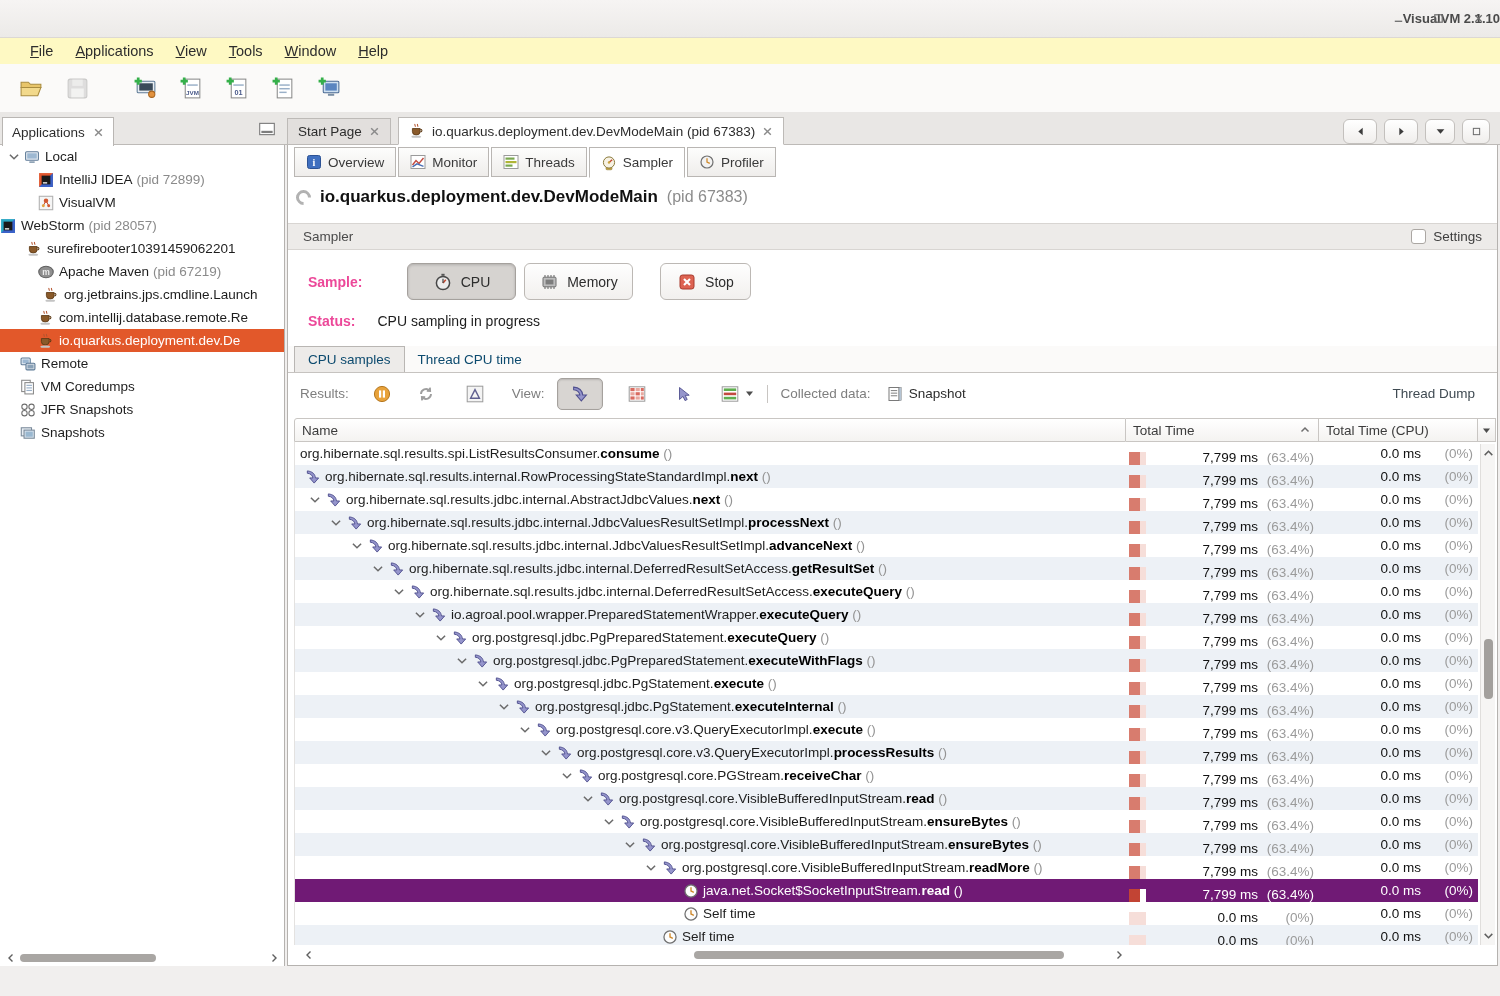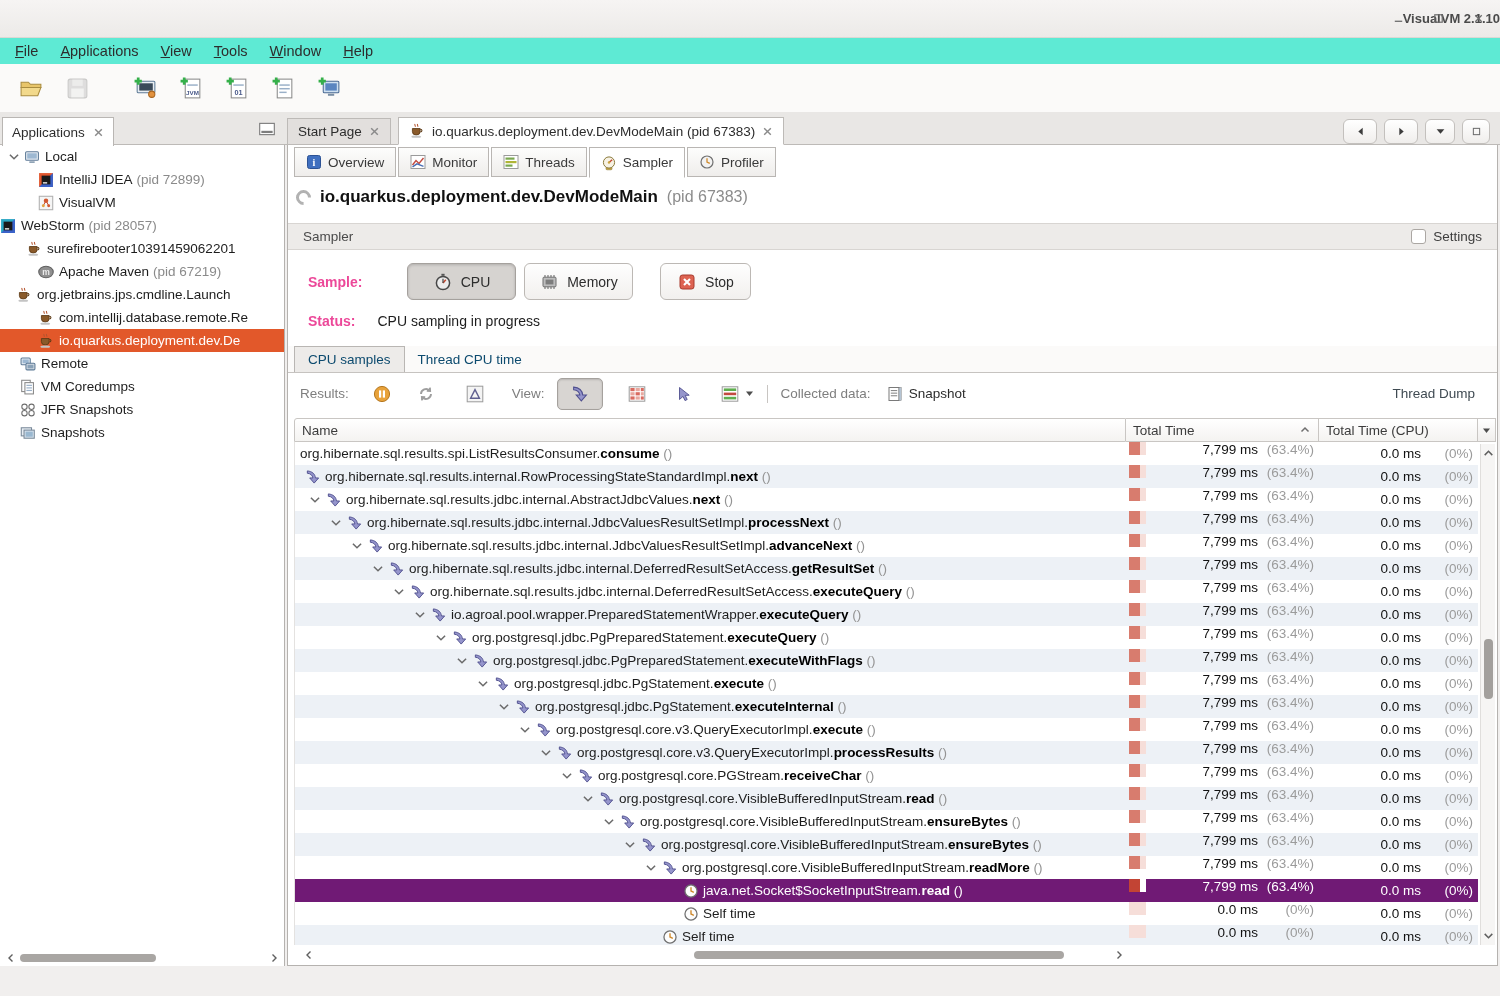--- a/index.html
+++ b/index.html
@@ -12,21 +12,21 @@
   .i18{width:18px;height:18px;display:inline-block;flex:none}
 
   
   .titlebar{top:0;left:0;width:1500px;height:38px;background:linear-gradient(#f6f4f3,#eceae8);border-bottom:1px solid #dcd8d4}
   .title{text-align:right;line-height:38px;font-weight:bold;font-size:13px;color:#4a4a4a}
   .winctl{position:absolute;right:8px;top:7px;display:flex;gap:14px}
   .winbtn{width:26px;height:24px;display:flex;align-items:center;justify-content:center}
   .winbtn svg{width:13px;height:13px}
 
   
-  .menubar{top:38px;left:0;width:1500px;height:26px;background:#5eead4;display:flex;align-items:center;padding-left:4px;font-size:14.5px;color:#2d2d2d}
+  .menubar{top:38px;left:0;width:1500px;height:26px;background:#fef9c3;display:flex;align-items:center;padding-left:19px;font-size:14.5px;color:#2d2d2d}
   .menu-item{padding:2px 11px}
   .mn{text-decoration:underline}
 
   
   .toolbar{top:64px;left:0;width:1500px;height:48px;background:#fbfaf9;display:flex;align-items:center;padding-left:19px}
   .tb{width:25px;height:25px;margin-right:21px}
   .tb:nth-child(3){margin-left:22px}
   .tb.disabled{opacity:.45}
 
   
@@ -97,21 +97,21 @@
   .rows{position:absolute;top:297px;left:6px;width:1184px;height:503px;overflow:hidden;border-left:1px solid #e4e2e0}
   .crow{display:flex;height:23px;align-items:center;font-size:13.5px}
   .crow.stripe{background:#edf1f6}
   .crow.sel{background:#701a75}
   .tname{width:832px;display:flex;align-items:center;overflow:hidden;white-space:nowrap;flex:none;height:100%}
   .exp{width:22px;height:14px;flex:none;padding:0 4px}
   .ti{margin-right:4px}
   .pkg{white-space:pre}
   .mth{font-weight:bold;color:#000}
   .suf{color:#949494;white-space:pre}
-  .tval{width:193px;flex:none;display:flex;align-items:flex-start;height:100%;padding-right:6px}
+  .tval{width:193px;flex:none;display:flex;align-items:flex-end;height:100%;padding-right:6px}
   .tcpu{width:159px;flex:none;display:flex;align-items:center;height:100%;padding-right:6px}
   .bar{width:17px;height:13px;background:#f6ded9;margin-left:2px;flex:none}
   .bar i{display:block;height:100%;background:#d87c6e}
   .val{flex:1;text-align:right;color:#111}
   .pct{width:56px;text-align:right;color:#9b9b9b}
   .tcpu .pct{width:52px}
   .crow.sel .pkg,.crow.sel .mth,.crow.sel .suf,.crow.sel .val,.crow.sel .pct{color:#fff}
   .crow.sel .bar{background:#fff}
   .crow.sel .bar i{background:#c24434}
 
@@ -355,21 +355,21 @@
     <div class="srow" style="padding-left: 38px;">
       <span class="i16 sic">
         <svg viewBox="0 0 15 15">
           <ellipse cx="7.5" cy="7.5" rx="6.8" ry="5.4" fill="#8f8f8f" stroke="#5f5f5f"></ellipse>
           <text x="7.5" y="10.4" font-size="8" fill="#ececec" text-anchor="middle" font-weight="bold" font-family="sans-serif">m</text>
         </svg>
       </span>
       <span>Apache Maven</span>
       <span class="spid">(pid 67219)</span>
     </div>
-    <div class="srow" style="padding-left: 16px;">
+    <div class="srow" style="padding-left: 43px;">
       <span class="i16 sic">
         <svg viewBox="0 0 15 15">
           <path d="M5.6 1 C5 2 6.4 2.5 5.8 3.6 M8 1 C7.4 2 8.8 2.5 8.2 3.6" stroke="#b5552e" fill="none" stroke-width="1"></path>
           <path d="M3.2 5.2 h7.2 v3 a3.6 3 0 0 1 -7.2 0 Z" fill="#8a5a2a" stroke="#5d3a15" stroke-width="0.8"></path>
           <path d="M10.5 5.8 c2.2 0 2.2 2.6 0 2.6" fill="none" stroke="#5d3a15" stroke-width="1"></path>
           <ellipse cx="6.8" cy="12.8" rx="4.6" ry="1.1" fill="#c4c4c4"></ellipse>
         </svg>
       </span>
       <span>org.jetbrains.jps.cmdline.Launch</span>
     </div>

